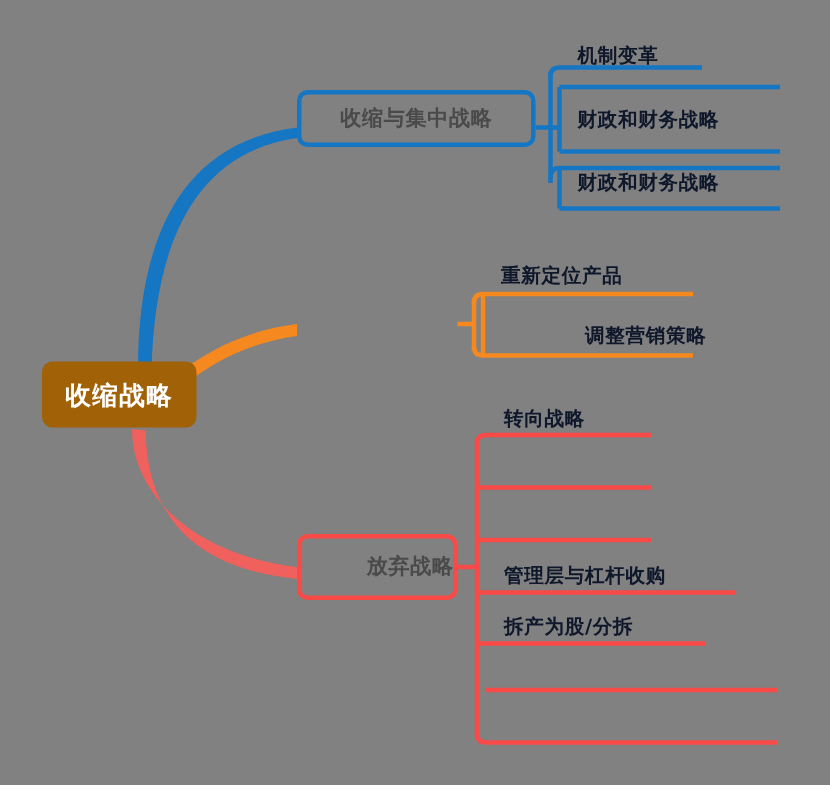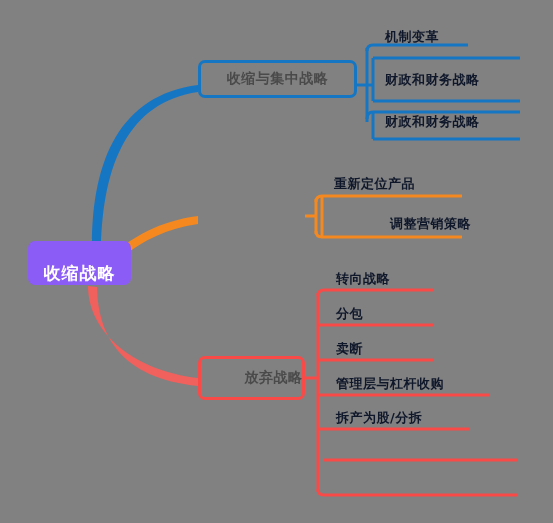--- a/index.html
+++ b/index.html
@@ -32,24 +32,24 @@
     pointer-events: none;
   }
 
   
   .root-node {
     position: absolute;
     left: 28px;
     top: 241px;
     width: 103px;
     height: 44px;
-    background: #8b5cf6;
+    background: #a16207;
     border-radius: 7px;
     display: flex;
-    align-items: flex-end;
+    align-items: center;
     justify-content: center;
   }
   .root-node .label {
     color: #ffffff;
     font-size: 17px;
     font-weight: bold;
     letter-spacing: 1px;
     white-space: nowrap;
   }
 
@@ -178,27 +178,21 @@
   </div>
 
   <div class="l2-node" style="left:334px; top:214px; width:145px; height:20px;margin-left:44px;">
     <span class="label">调整营销策略</span>
   </div>
 
   <div class="l2-node" style="left:324px; top:269px; width:115px; height:20px;">
     <span class="label">转向战略</span>
   </div>
 
-  <div class="l2-node" style="left:324px; top:304px; width:115px; height:20px;">
-    <span class="label">分包</span>
-  </div>
-
-  <div class="l2-node" style="left:324px; top:339px; width:115px; height:20px;">
-    <span class="label">卖断</span>
-  </div>
+
 
   <div class="l2-node" style="left:324px; top:408px; width:155px; height:20px;">
     <span class="label">拆产为股/分拆</span>
   </div>
 
   <div class="l2-node" style="left:324px; top:374px; width:170px; height:20px;">
     <span class="label">管理层与杠杆收购</span>
   </div>
 
 

